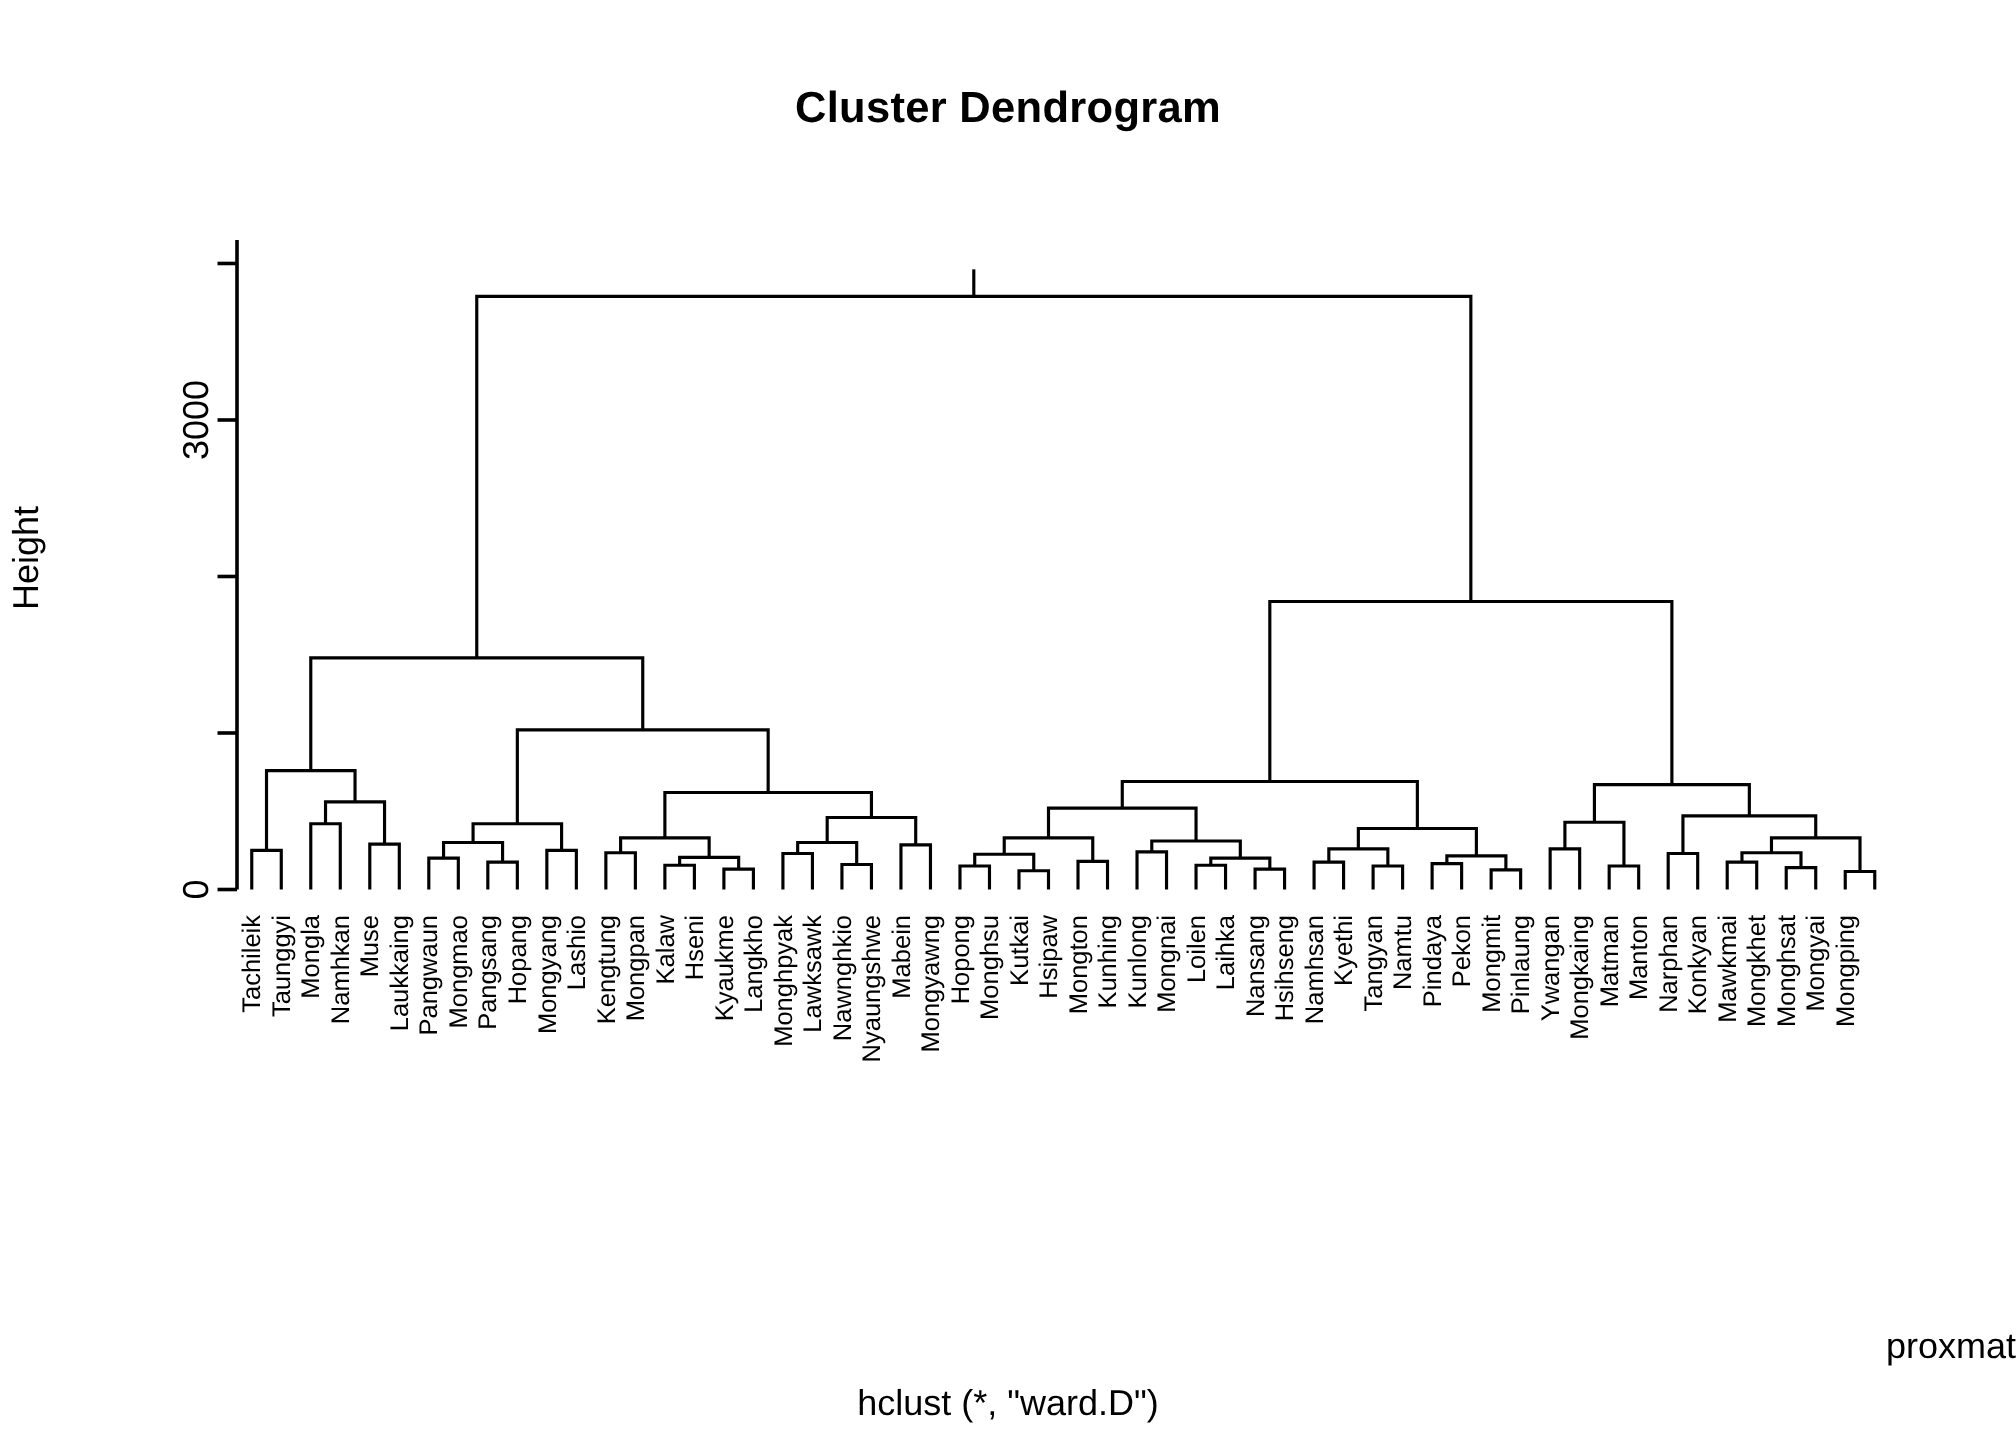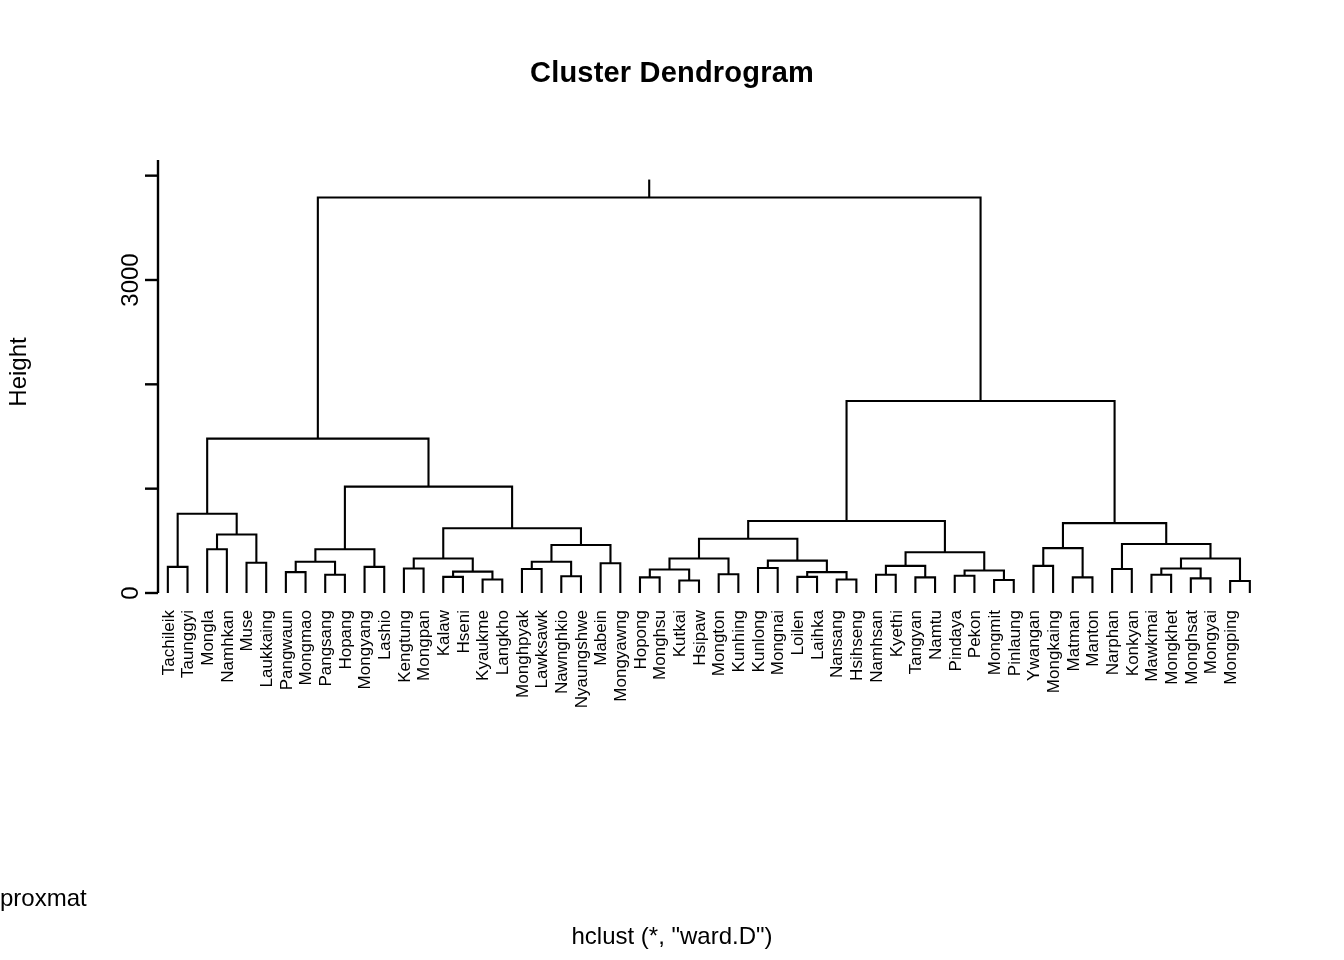--- a/index.html
+++ b/index.html
@@ -40,21 +40,21 @@
     text-align: center;
     font-size: 24px;
     transform: rotate(-90deg);
     transform-origin: center center;
   }
   .xlab-1 {
     position: absolute;
     left: 0;
     top: 884px;
     width: 1344px;
-    text-align: left;
+    text-align: right;
     font-size: 24px;
   }
   .xlab-2 {
     position: absolute;
     left: 0;
     top: 922px;
     width: 1344px;
     text-align: center;
     font-size: 24px;
   }

